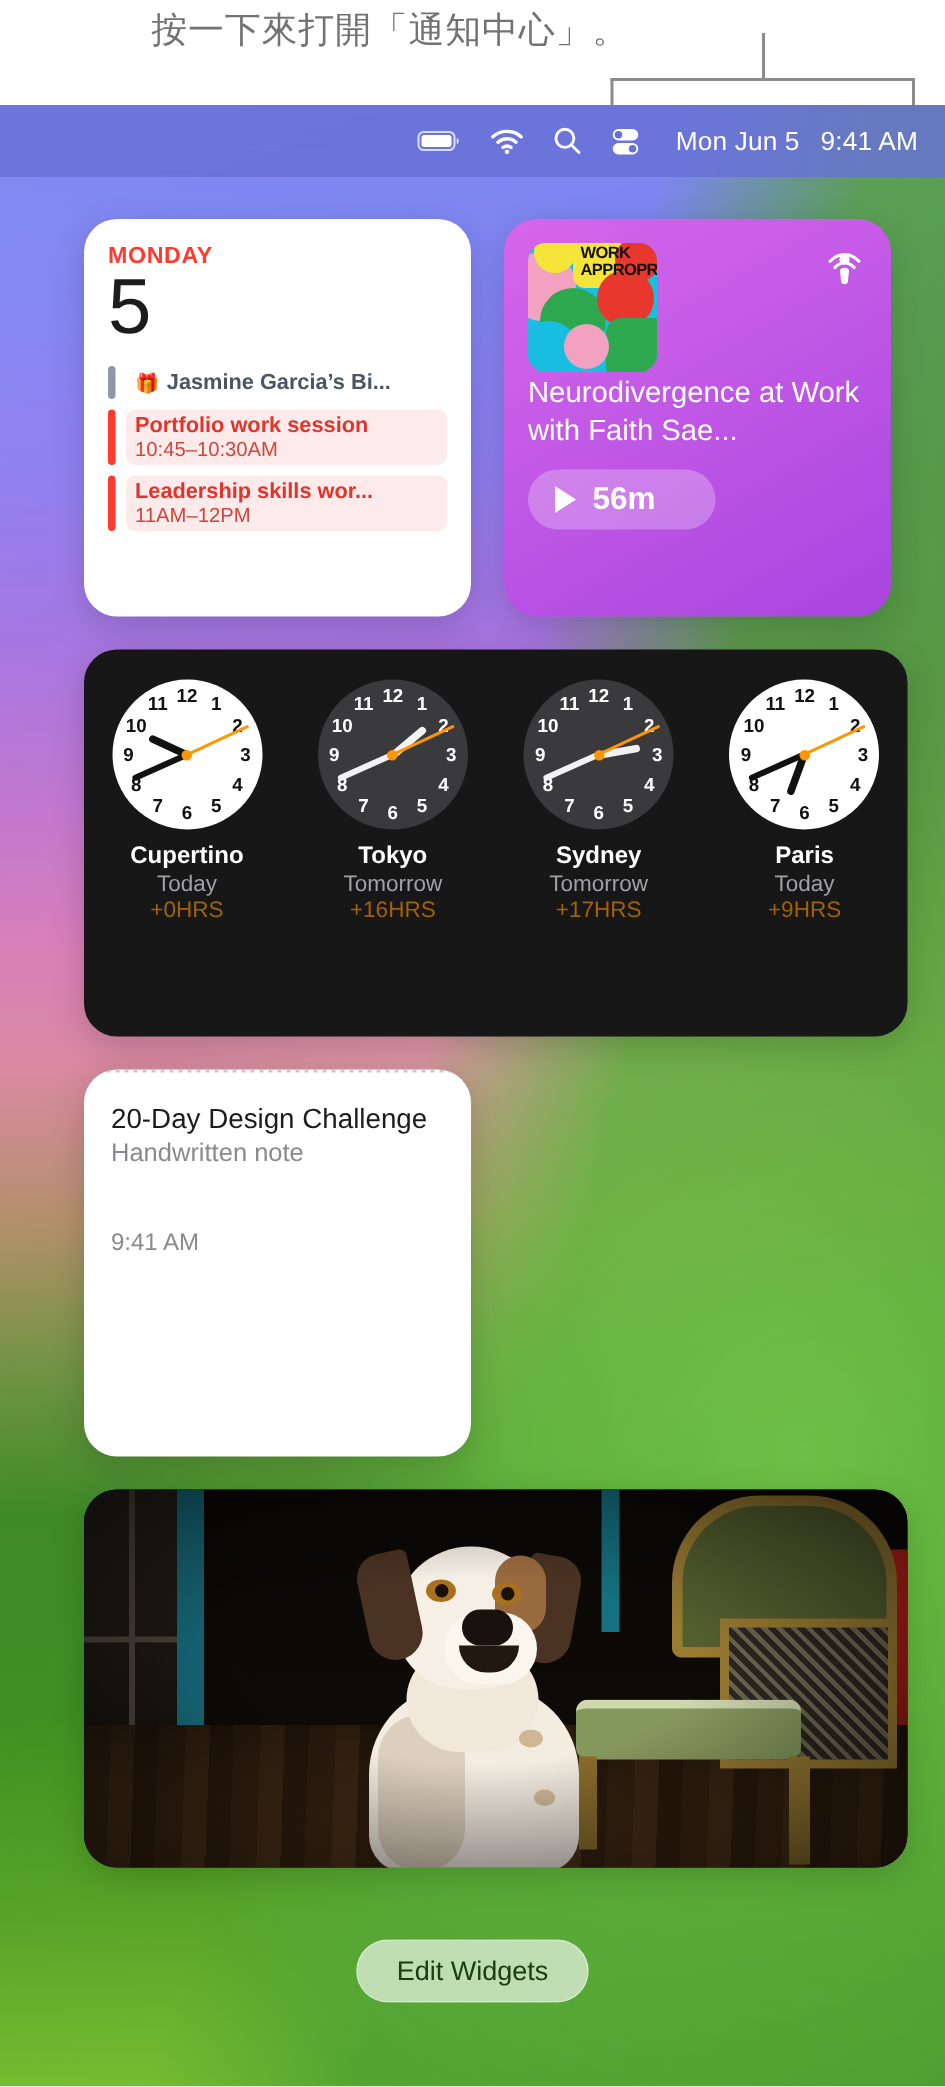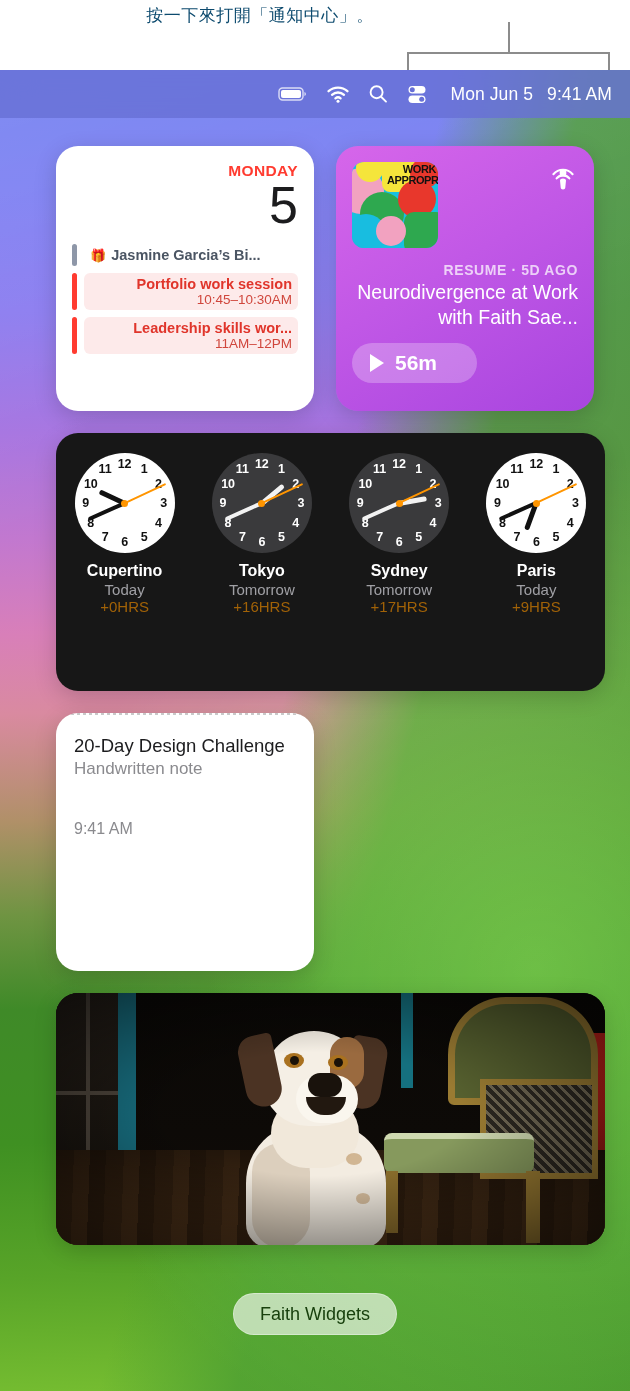--- a/index.html
+++ b/index.html
@@ -12,21 +12,21 @@
   }
 
   
   #annotation-area{
     position:absolute; left:0; top:0; width:630px; height:70px;
     background:#ffffff;
   }
   #annotation-text{
     position:absolute; left:0; top:4px; width:520px;
     text-align:center;
-    font-size:17px; color:#0c4a6e;
+    font-size:24px; color:#737373;
     font-family:Liberation Sans, sans-serif;
     letter-spacing:.5px; white-space:nowrap;
   }
   .leader-h{
     position:absolute; background:#8c8c8c; height:2px;
     top:52px;
   }
   .leader-v{
     position:absolute; background:#8c8c8c; width:2px;
   }
@@ -82,21 +82,21 @@
     display:flex; gap:14px; margin-left:4px;
   }
 
   
   #widget-stack{
     position:absolute; left:56px; top:76px; width:549px;
   }
   .widget{ border-radius:22px; overflow:hidden; position:relative;
            box-shadow:0 6px 22px rgba(0,0,0,.17); }
 
-  .row-top{ display:flex; gap:22px;text-align:right; }
+  .row-top{ display:flex; gap:22px; }
 
   
   #calendar-widget{
     width:258px; height:265px; background:#fff; padding:16px 16px 0 16px;
   }
   #cal-weekday{ color:#ff3b30; font-size:15.5px; font-weight:bold; letter-spacing:.4px; }
   #cal-day{ color:#1c1c1e; font-size:52px; font-weight:350; line-height:54px; margin-top:-2px;
             font-family:"Liberation Sans",sans-serif; }
   .cal-event{ display:flex; align-items:stretch; gap:7px; margin-top:7px; }
   .cal-bar{ width:5px; border-radius:3px; flex:0 0 5px; }
@@ -296,21 +296,20 @@
           <div class="blob" style="left:8px;top:30px;width:44px;height:44px;background:#2ea84f;"></div>
           <div class="blob" style="left:46px;top:18px;width:38px;height:38px;background:#e8372c;"></div>
           <div class="blob" style="left:-6px;top:52px;width:40px;height:40px;background:#18bde0;"></div>
           <div class="blob" style="left:52px;top:50px;width:42px;height:42px;background:#2ea84f;border-radius:10px;"></div>
           <div class="blob" style="left:24px;top:54px;width:30px;height:30px;background:#f2a2c0;"></div>
           <div class="blob" style="left:58px;top:-4px;width:30px;height:30px;background:#e8372c;"></div>
           <div class="blob" style="left:4px;top:-8px;width:28px;height:28px;background:#f5e53b;"></div>
           <div class="art-label">WORK APPROPRIATE</div>
         </div>
 
-        <div id="podcast-meta">RESUME · 5D AGO</div>
         <div id="podcast-title">Neurodivergence at Work with Faith Sae...</div>
         <div id="podcast-play">
           <span class="play-tri"></span>
           <span>56m</span>
         </div>
       </div>
     </div>
 
     <div class="widget" id="clock-widget">
         <div class="clock-cell">
@@ -452,15 +451,15 @@
       <div class="ph" style="left:240px;top:82px;width:62px;height:48px;background:#faf6ee;border-radius:28px;"></div>
       <div class="ph" style="left:252px;top:80px;width:34px;height:24px;background:#19120c;border-radius:14px;"></div>
       <div class="ph" style="left:250px;top:104px;width:40px;height:18px;background:#221810;border-radius:0 0 20px 20px;"></div>
       <div class="ph" style="left:290px;top:160px;width:16px;height:12px;background:rgba(176,128,70,.5);border-radius:50%;"></div>
       <div class="ph" style="left:300px;top:200px;width:14px;height:11px;background:rgba(176,128,70,.45);border-radius:50%;"></div>
       <div class="ph" style="inset:0;background:radial-gradient(75% 70% at 48% 48%, rgba(0,0,0,0) 35%, rgba(0,0,0,.62) 100%);"></div>
     </div>
   </div>
 
   <div id="edit-widgets-button">
-    <span>Faith Widgets</span>
+    <span>Edit Widgets</span>
   </div>
 </div>
 
 </body></html>

